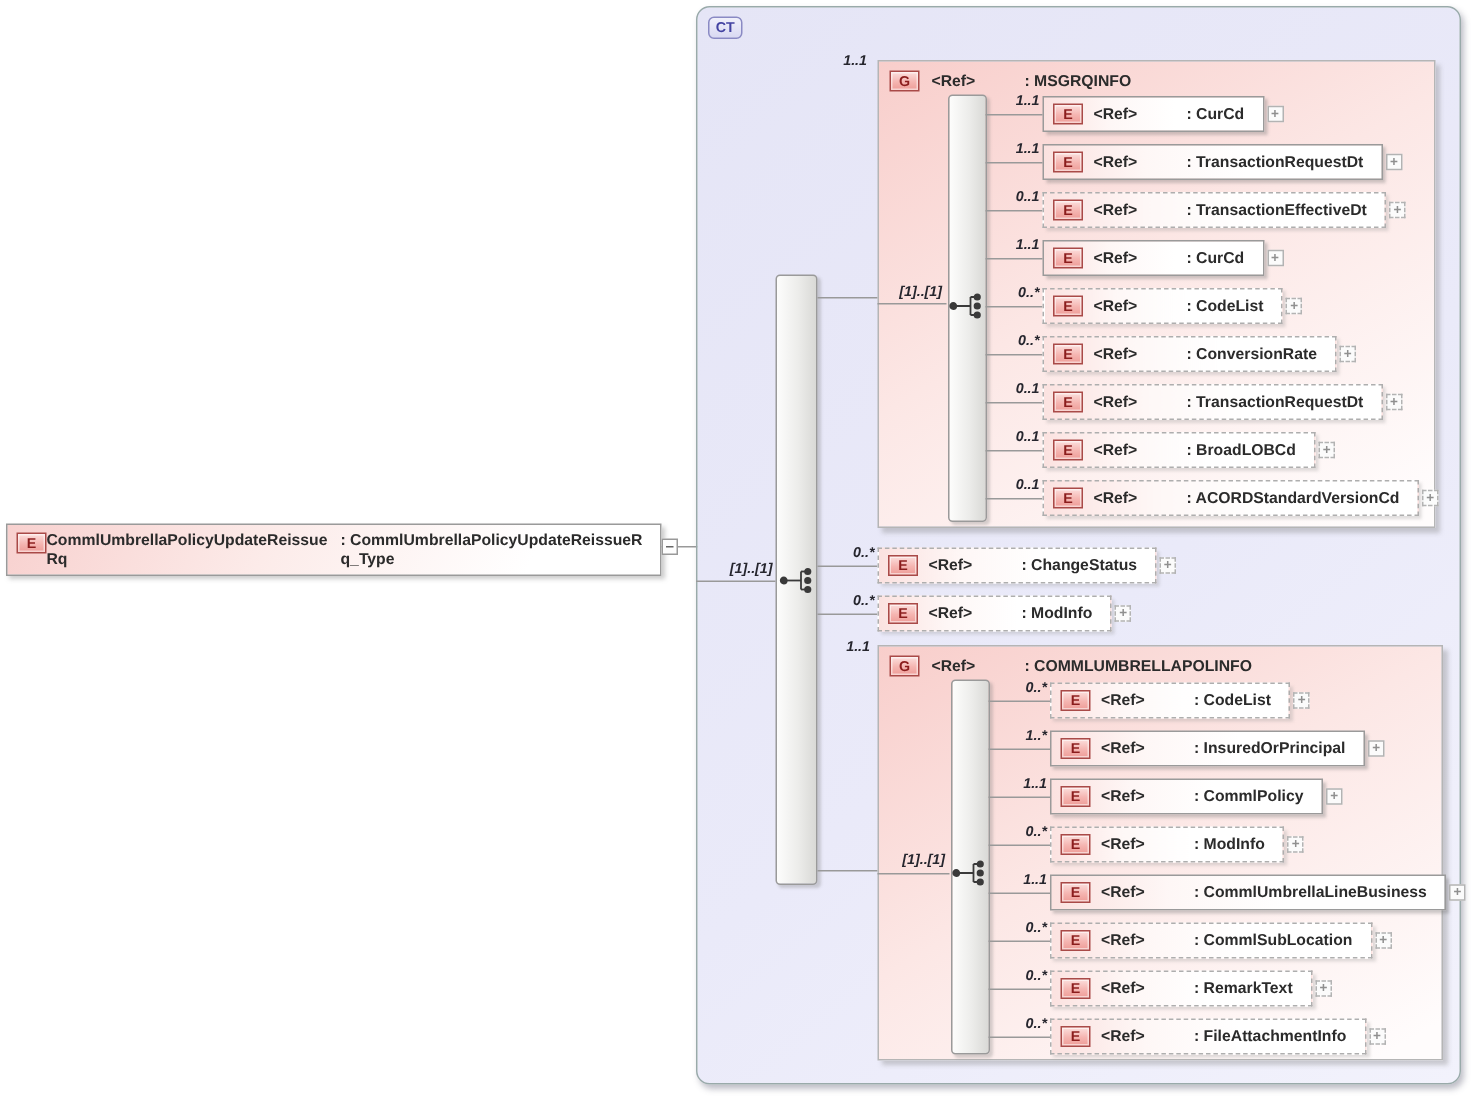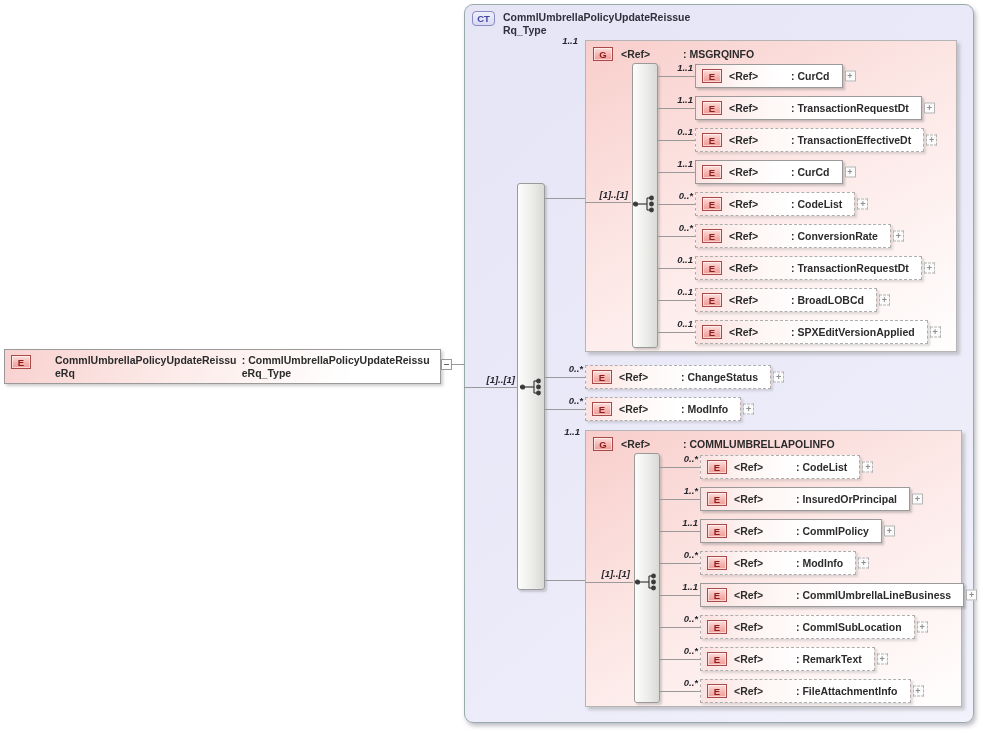--- a/index.html
+++ b/index.html
@@ -59,21 +59,21 @@
 
   .seq-icon{position:absolute;width:26px;height:18px;}
 
   
   .root-box{position:absolute;left:4px;top:349px;width:437px;height:35px;box-sizing:border-box;
             border:1px solid #9a9a9a;display:flex;align-items:flex-start;padding:4px 6px;
             background:linear-gradient(115deg,#f8d1cf 0%,#fcebe9 40%,#ffffff 80%);
             box-shadow:2px 2px 3px rgba(110,110,110,.35);}
   .root-box .badge-e{margin-top:1px;}
   .root-name{font:bold 10.5px "Liberation Sans",sans-serif;color:#2b2b2b;width:192px;
-             margin-left:24px;word-break:break-all;line-height:13px;}
+             margin-left:0;word-break:break-all;line-height:13px;}
   .root-type{font:bold 10.5px "Liberation Sans",sans-serif;color:#2b2b2b;width:202px;
              margin-left:4px;word-break:break-all;line-height:13px;}
   .minus-box{position:absolute;left:441px;top:359px;width:11px;height:11px;box-sizing:border-box;
              border:1px solid #999;background:#fdfdfd;display:flex;align-items:center;justify-content:center;}
   .minus-box span{display:block;width:5px;height:1px;background:#666;}
 </style>
 </head>
 <body>
 
 <div class="page">
@@ -85,21 +85,20 @@
   </div>
 
   <div class="line" style="left:440px;top:364px;width:25px;"></div>
   <div class="minus-box">
       <span></span>
     </div>
 
   <div class="ct-box">
     <div class="ct-header">
       <span class="badge badge-ct">CT</span>
-      <div class="ct-title">CommlUmbrellaPolicyUpdateReissueRq_Type</div>
     </div>
   </div>
 
   <div class="line" style="left:464px;top:387px;width:53px;"></div>
   <div class="card-abs" style="left:477px;top:374px;width:38px;">[1]..[1]</div>
 
   <div class="seq-bar main"></div>
   <svg class="seq-icon" style="left:518px;top:378px;" viewBox="0 0 26 18">
     <g stroke="#3a3a3a" stroke-width="1.2" fill="#3a3a3a">
       <circle cx="4.5" cy="9" r="2"></circle>
@@ -244,21 +243,21 @@
         <span class="ename">: BroadLOBCd</span>
         <span class="plus">+</span>
       </div>
     </div>
     <div class="row" style="left: 657px; top: 320px;">
       <div class="card" style="left: 2px;">0..1</div>
       <div class="rline" style="width: 38px;"></div>
       <div class="ebox dashed">
         <span class="badge badge-e">E</span>
         <span class="ref">&lt;Ref&gt;</span>
-        <span class="ename">: SPXEditVersionApplied</span>
+        <span class="ename">: ACORDStandardVersionCd</span>
         <span class="plus">+</span>
       </div>
     </div>
     <div class="row" style="left: 545px; top: 365px;">
       <div class="card" style="left: 4px;">0..*</div>
       <div class="rline" style="width: 40px;"></div>
       <div class="ebox dashed">
         <span class="badge badge-e">E</span>
         <span class="ref">&lt;Ref&gt;</span>
         <span class="ename">: ChangeStatus</span>

